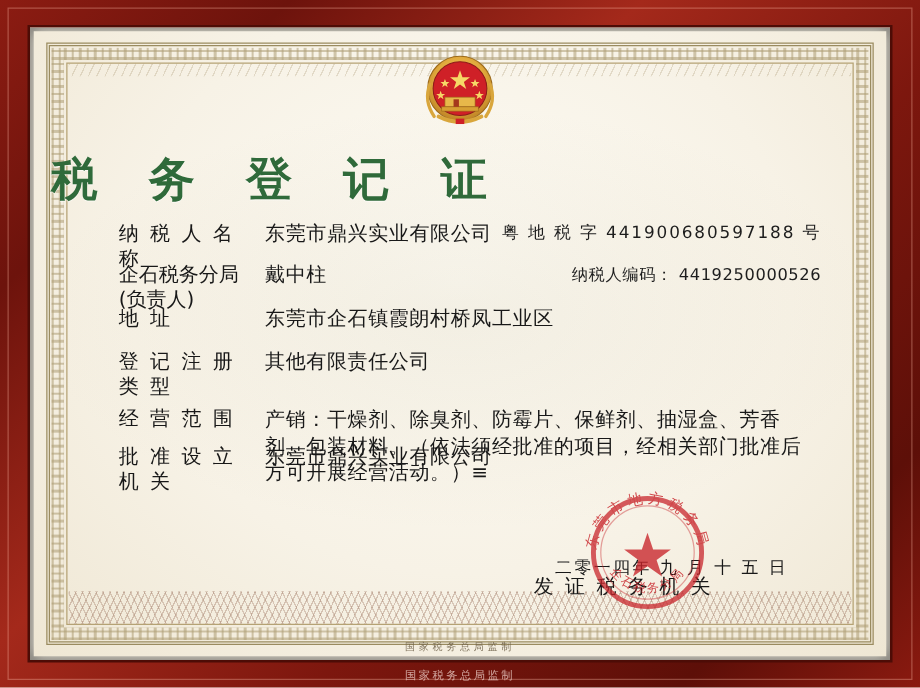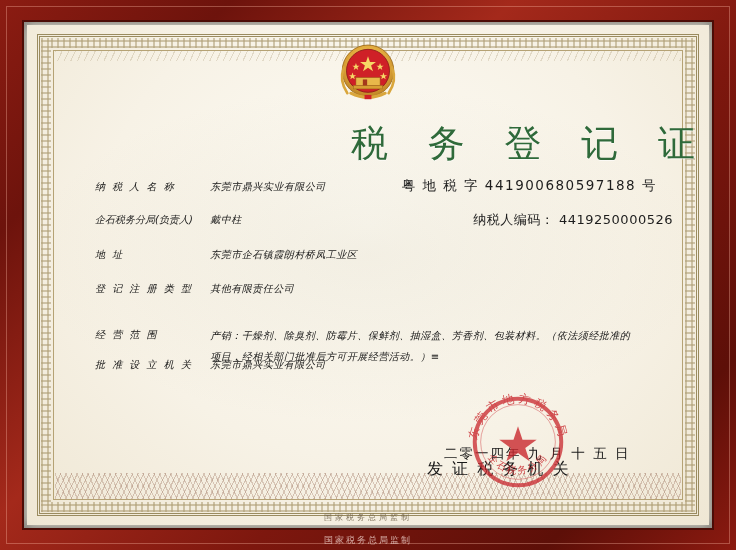--- a/index.html
+++ b/index.html
@@ -113,59 +113,58 @@
     top: 8px;
     width: 86px;
     height: 86px;
   }
 
   
   #doc-title {
     position: absolute;
     top: 94px;
     left: 0; right: 0;
-    text-align: right;
+    text-align: left;
     font-family: "DejaVu Serif", "Liberation Serif", serif;
     font-size: 37px;
-    font-weight: normal;
+    font-weight: bold;
     letter-spacing: 14px;
     color: #2f6a3a;
     text-shadow: 0 1px 0 rgba(255,255,255,0.6);
     padding-left: 14px;
   }
 
   
   #serial-line {
     position: absolute;
     top: 152px;
     right: 52px;
     font-size: 13.5px;
     color: #1d1d1d;
     letter-spacing: 1.5px;
     font-family: "DejaVu Sans", "Liberation Sans", sans-serif;
     text-align: center;
   }
   #taxpayer-number-line {
     position: absolute;
     top: 186px;
-    right: 36px;
+    right: 52px;
     font-size: 13px;
     color: #1d1d1d;
     letter-spacing: 0.5px;
   }
 
   
   .field-row {
     position: absolute;
     left: 68px;
     right: 55px;
-    font-size: 10px;
+    font-size: 16px;
     color: #181818;
     line-height: 20px;
-    font-style: italic;
   }
   .field-label {
     display: inline-block;
     width: 112px;
     letter-spacing: 2px;
     vertical-align: top;
     font-family: "DejaVu Sans", "Liberation Sans", sans-serif;
   }
   .field-label.tight { letter-spacing: 0px; }
   .field-value {

